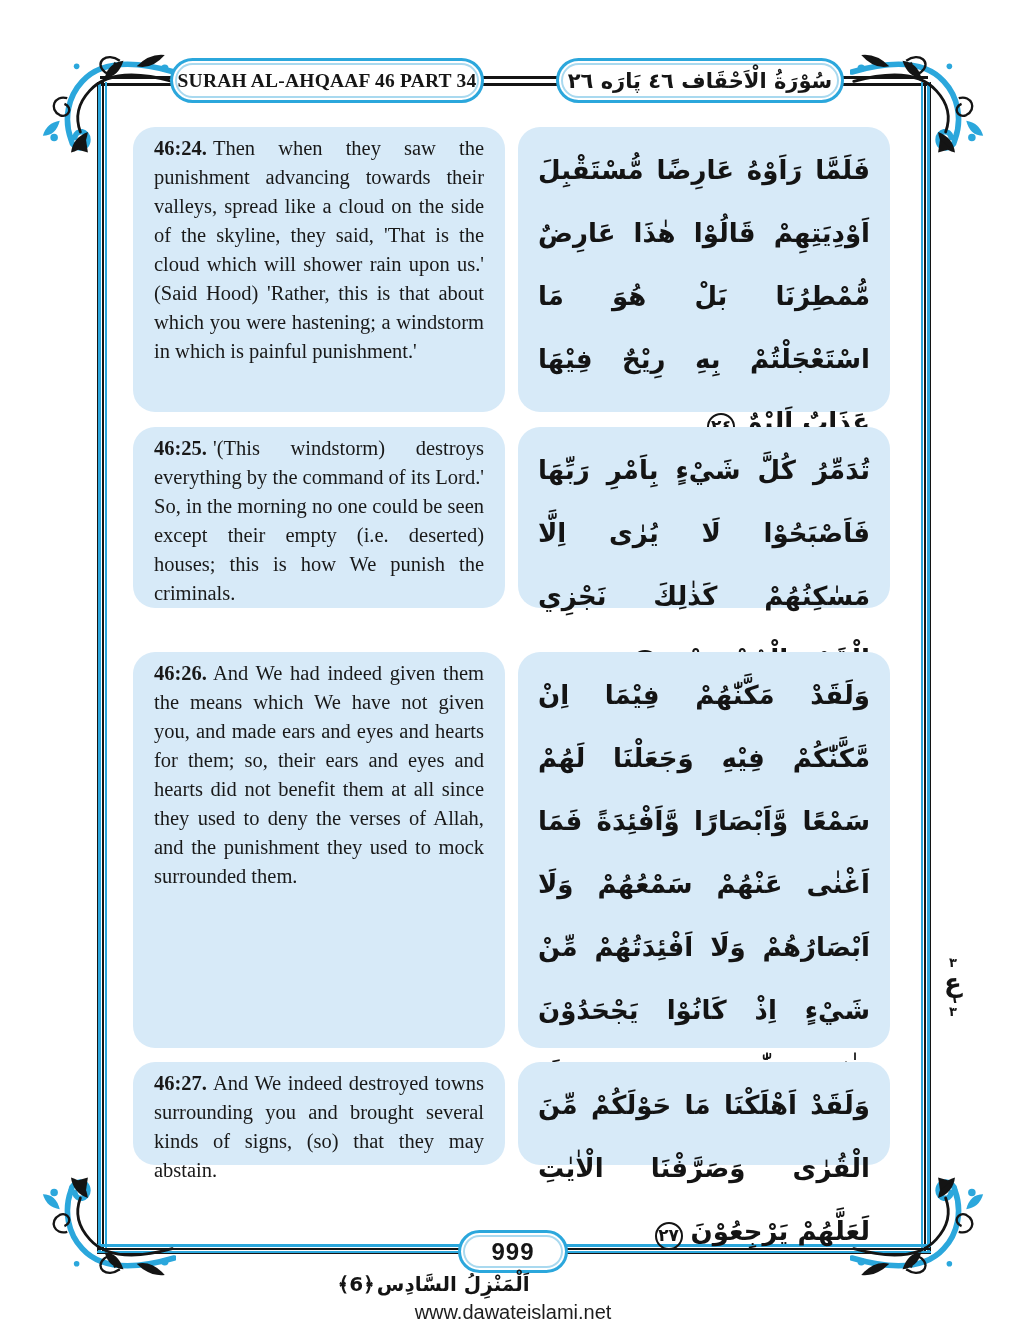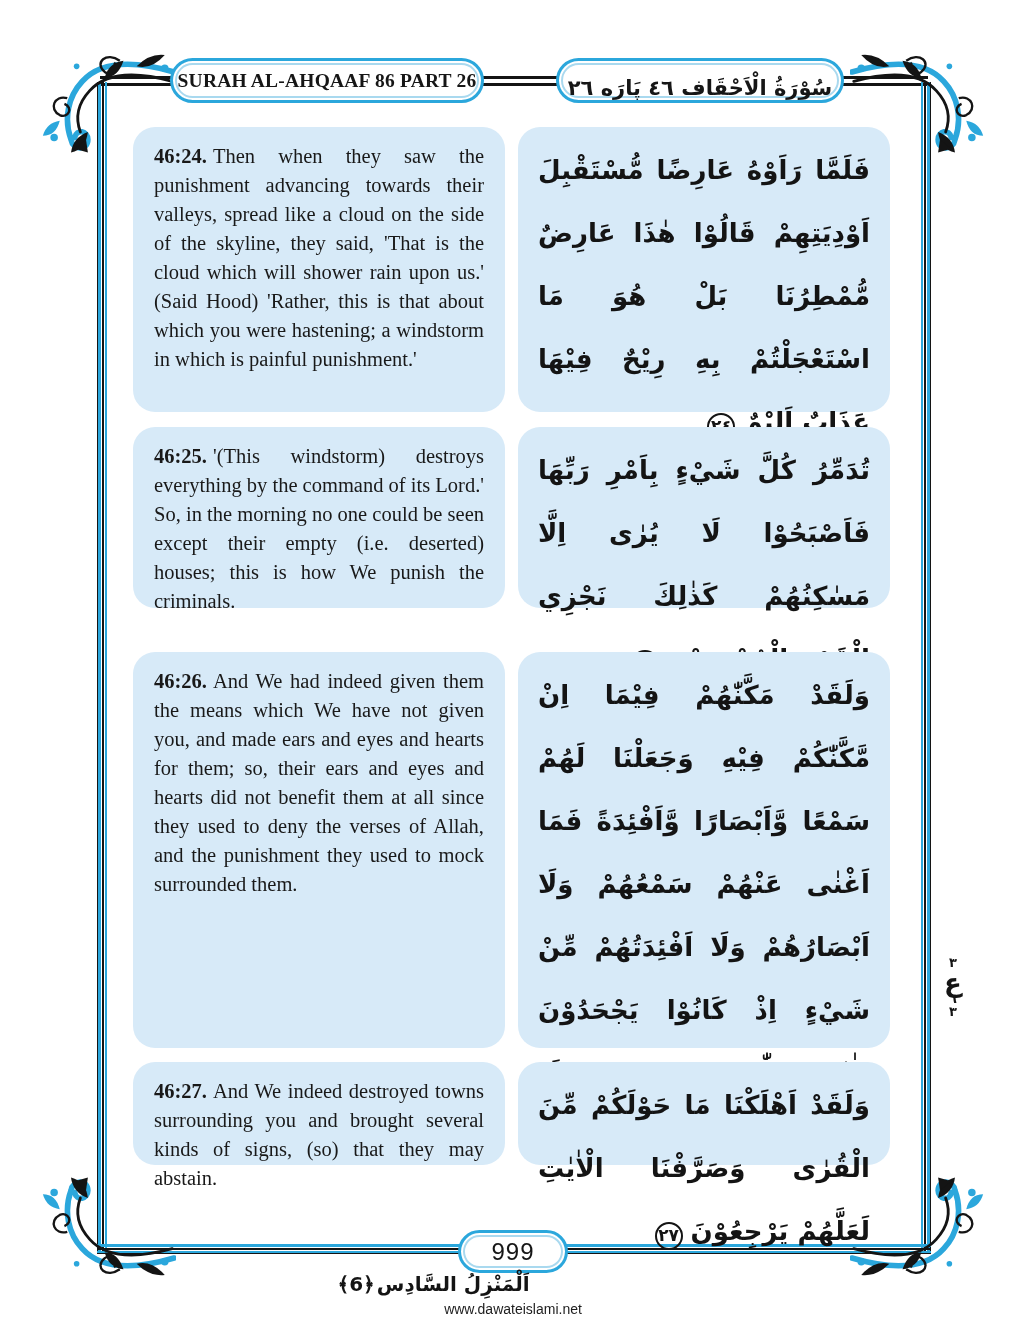--- a/index.html
+++ b/index.html
@@ -23,34 +23,34 @@
   .corner.bl { left:26px;  top:1168px; transform:scaleY(-1); }
   .corner.br { left:850px; top:1168px; transform:scale(-1,-1); }
 
   
   .pill { position:absolute; background:#fff; border:3px solid #2ba7dc; border-radius:24px;
           box-shadow:inset 0 0 0 2px #ffffff, inset 0 0 0 4px #a9d9ef;
           display:flex; align-items:center; justify-content:center; }
   .pill-title-en { left:170px; top:58px; width:314px; height:45px;
                    font-weight:bold; font-size:19.5px; letter-spacing:.2px; }
   .pill-title-ar { left:556px; top:58px; width:288px; height:45px;
-                   font-family:"DejaVu Sans", sans-serif; font-weight:bold; font-size:21px; direction:rtl;align-items:flex-end; }
+                   font-family:"DejaVu Sans", sans-serif; font-weight:bold; font-size:21px; direction:rtl; }
   .pill-page-num { left:458px; top:1230px; width:110px; height:43px;
-                   font-family:"Liberation Sans", sans-serif; font-weight:normal; font-size:24px; letter-spacing:1px; }
+                   font-family:"Liberation Sans", sans-serif; font-weight:bold; font-size:24px; letter-spacing:1px; }
 
   
   .panel { position:absolute; background:#d7eaf8; border-radius:22px; }
   .col-en { left:133px; width:372px; }
   .col-ar { left:518px; width:372px; }
   .row1 { top:127px;  height:285px; }
   .row2 { top:427px;  height:181px; }
   .row3 { top:652px;  height:396px; }
   .row4 { top:1062px; height:103px; }
 
-  .en-cell { padding:15px 21px 10px 21px; font-size:20.5px; line-height:29px;
+  .en-cell { padding:7px 21px 10px 21px; font-size:20.5px; line-height:29px;
              text-align:justify; color:#191919; }
   .en-cell b { font-weight:bold; margin-right:6px; }
 
   .ar-cell { padding:12px 20px 8px 20px; direction:rtl; text-align:justify;
              font-family:"DejaVu Sans", sans-serif; font-weight:bold;
              font-size:26px; line-height:63px; color:#141414; }
 
   .ayah-marker-wrap { position:relative; display:inline-block; margin:0 8px; vertical-align:middle; }
   .ayah-circle { display:inline-flex; align-items:center; justify-content:center;
                  width:28px; height:28px; border:2.4px solid #141414; border-radius:50%;
@@ -64,21 +64,21 @@
   .margin-marker .sm { font-size:13px; }
   .margin-marker .lg { font-size:26px; margin:1px 0 0 0; }
   .margin-marker .mid { font-size:13px; margin-top:-4px; }
 
   
   .manzil-line { position:absolute; left:0; top:1272px; width:865px; text-align:center;
                  direction:rtl; font-family:"DejaVu Sans", sans-serif; font-weight:bold;
                  font-size:20px; color:#141414; }
   .manzil-line .badge { font-size:20px; padding:0 2px; }
   .website { position:absolute; left:0; top:1301px; width:1026px; text-align:center;
-             font-family:"Liberation Sans", sans-serif; font-size:14px; color:#1d1d1d; }
+             font-family:"Liberation Sans", sans-serif; font-size:20px; color:#1d1d1d; }
 </style>
 </head>
 <body>
 
 <svg width="0" height="0" style="position:absolute">
   <defs>
     <g id="flourish">
       <path d="M158 34 C110 20 78 24 60 44 C45 60 40 84 48 106 c2 12 18 12 18 0 c0 -9 -12 -12 -14 -2" fill="none" stroke="#2ba7dc" stroke-width="6" stroke-linecap="round"></path>
       <path d="M156 44 C112 32 84 36 68 54 C56 67 52 82 58 98" fill="none" stroke="#141414" stroke-width="3" stroke-linecap="round"></path>
       <path d="M100 22 c-14 -10 -28 2 -16 12 c8 6 18 -2 10 -10" fill="none" stroke="#141414" stroke-width="2.5"></path>
@@ -107,21 +107,21 @@
     <use href="#flourish"></use>
   </svg>
 <svg class="corner bl" viewBox="0 0 160 130">
     <use href="#flourish"></use>
   </svg>
 <svg class="corner br" viewBox="0 0 160 130">
     <use href="#flourish"></use>
   </svg>
 
 <div class="pill pill-title-en">
-  <span>SURAH AL-AHQAAF 86 PART 26</span>
+  <span>SURAH AL-AHQAAF 46 PART 34</span>
 </div>
 <div class="pill pill-title-ar">
   <span>سُوْرَةُ الْاَحْقَاف ٤٦ پَارَه ٢٦</span>
 </div>
 
 <div class="panel col-en row1 en-cell">
   <b>46:24.</b><span>Then when they saw the punishment advancing towards their valleys, spread like a cloud on the side of the skyline, they said, 'That is the cloud which will shower rain upon us.' (Said Hood) 'Rather, this is that about which you were hastening; a windstorm in which is painful punishment.'</span>
 </div>
 <div class="panel col-ar row1 ar-cell">
   <span>فَلَمَّا رَاَوْهُ عَارِضًا مُّسْتَقْبِلَ اَوْدِيَتِهِمْ قَالُوْا هٰذَا عَارِضٌ مُّمْطِرُنَا بَلْ هُوَ مَا اسْتَعْجَلْتُمْ بِهِ رِيْحٌ فِيْهَا عَذَابٌ اَلِيْمٌ</span><span class="ayah-marker-wrap"><span class="ruku-ain"></span><span class="ayah-circle">٢٤</span></span>

